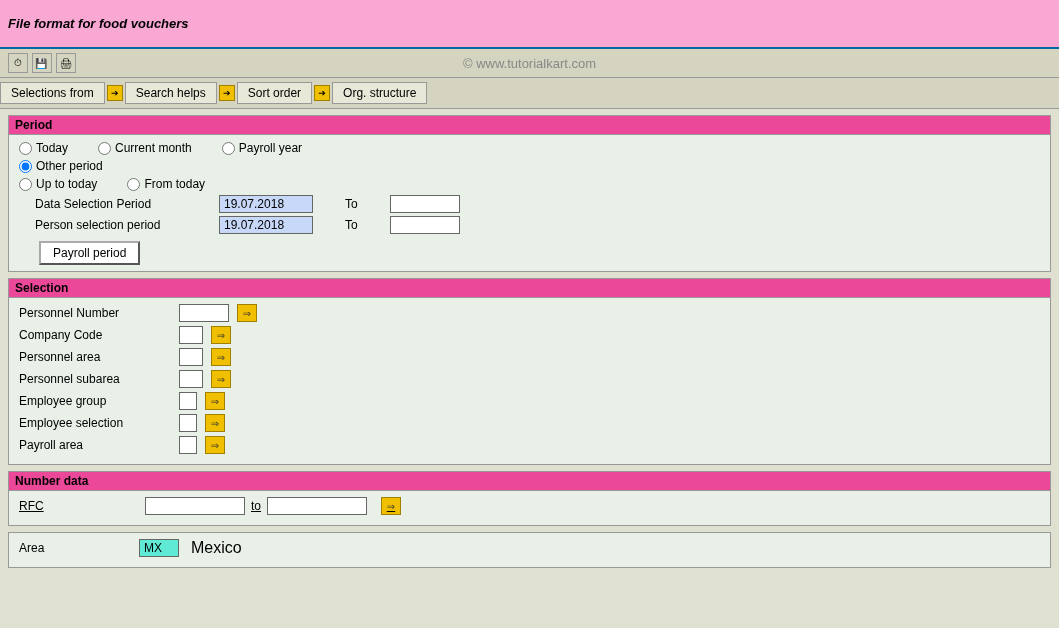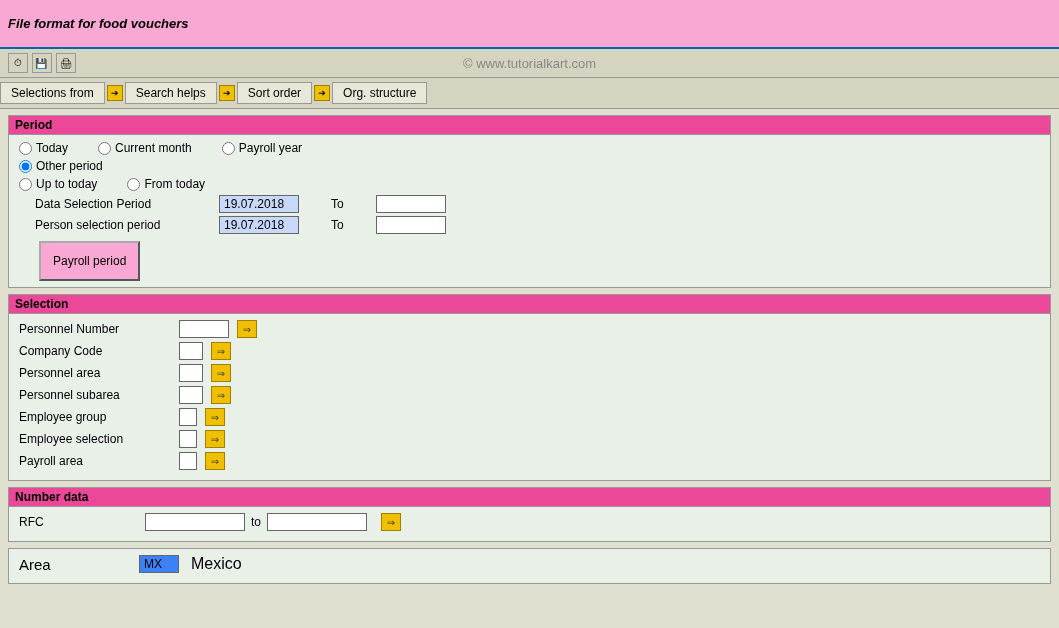--- a/index.html
+++ b/index.html
@@ -113,37 +113,37 @@
     }
     .date-label {
       width: 160px;
       font-size: 12px;
     }
     .date-input {
       background: #c8d8f8;
       border: 1px solid #666;
       padding: 1px 4px;
       font-size: 12px;
-      width: 80px;
+      width: 94px;
     }
     .to-label {
       margin: 0 8px;
       font-size: 12px;
     }
     .to-input {
       background: #fff;
       border: 1px solid #666;
       padding: 1px 4px;
       font-size: 12px;
       width: 70px;
     }
     .payroll-btn {
-      background: #f9a8d4;
+      background: #ffffff;
       border: 2px outset #aaa;
-      padding: 11px 12px;
+      padding: 3px 12px;
       cursor: pointer;
       font-size: 12px;
       margin-top: 4px;
       margin-left: 20px;
     }
     .selection-row {
       display: flex;
       align-items: center;
       margin-bottom: 4px;
     }
@@ -183,40 +183,41 @@
     .checkbox-cell {
       width: 80px;
       display: flex;
       align-items: center;
       justify-content: center;
     }
     .rfc-row {
       display: flex;
       align-items: center;
       gap: 6px;
+      text-decoration: underline;
     }
     .rfc-input {
       background: #fff;
       border: 1px solid #666;
       padding: 1px 4px;
       font-size: 12px;
       width: 100px;
     }
     .to-small { font-size: 12px; }
     .benefit-row {
       display: flex;
       align-items: center;
       margin-bottom: 4px;
     }
     .ben-label {
       width: 120px;
-      font-size: 15px;
+      font-size: 12px;
     }
     .ben-input {
-      background: #3b82f6;
+      background: #5eead4;
       border: 1px solid #666;
       padding: 1px 4px;
       font-size: 12px;
       width: 40px;
     }
     .ben-text {
       margin-left: 12px;
       font-size: 16px;
     }
     .arrow-symbol {

